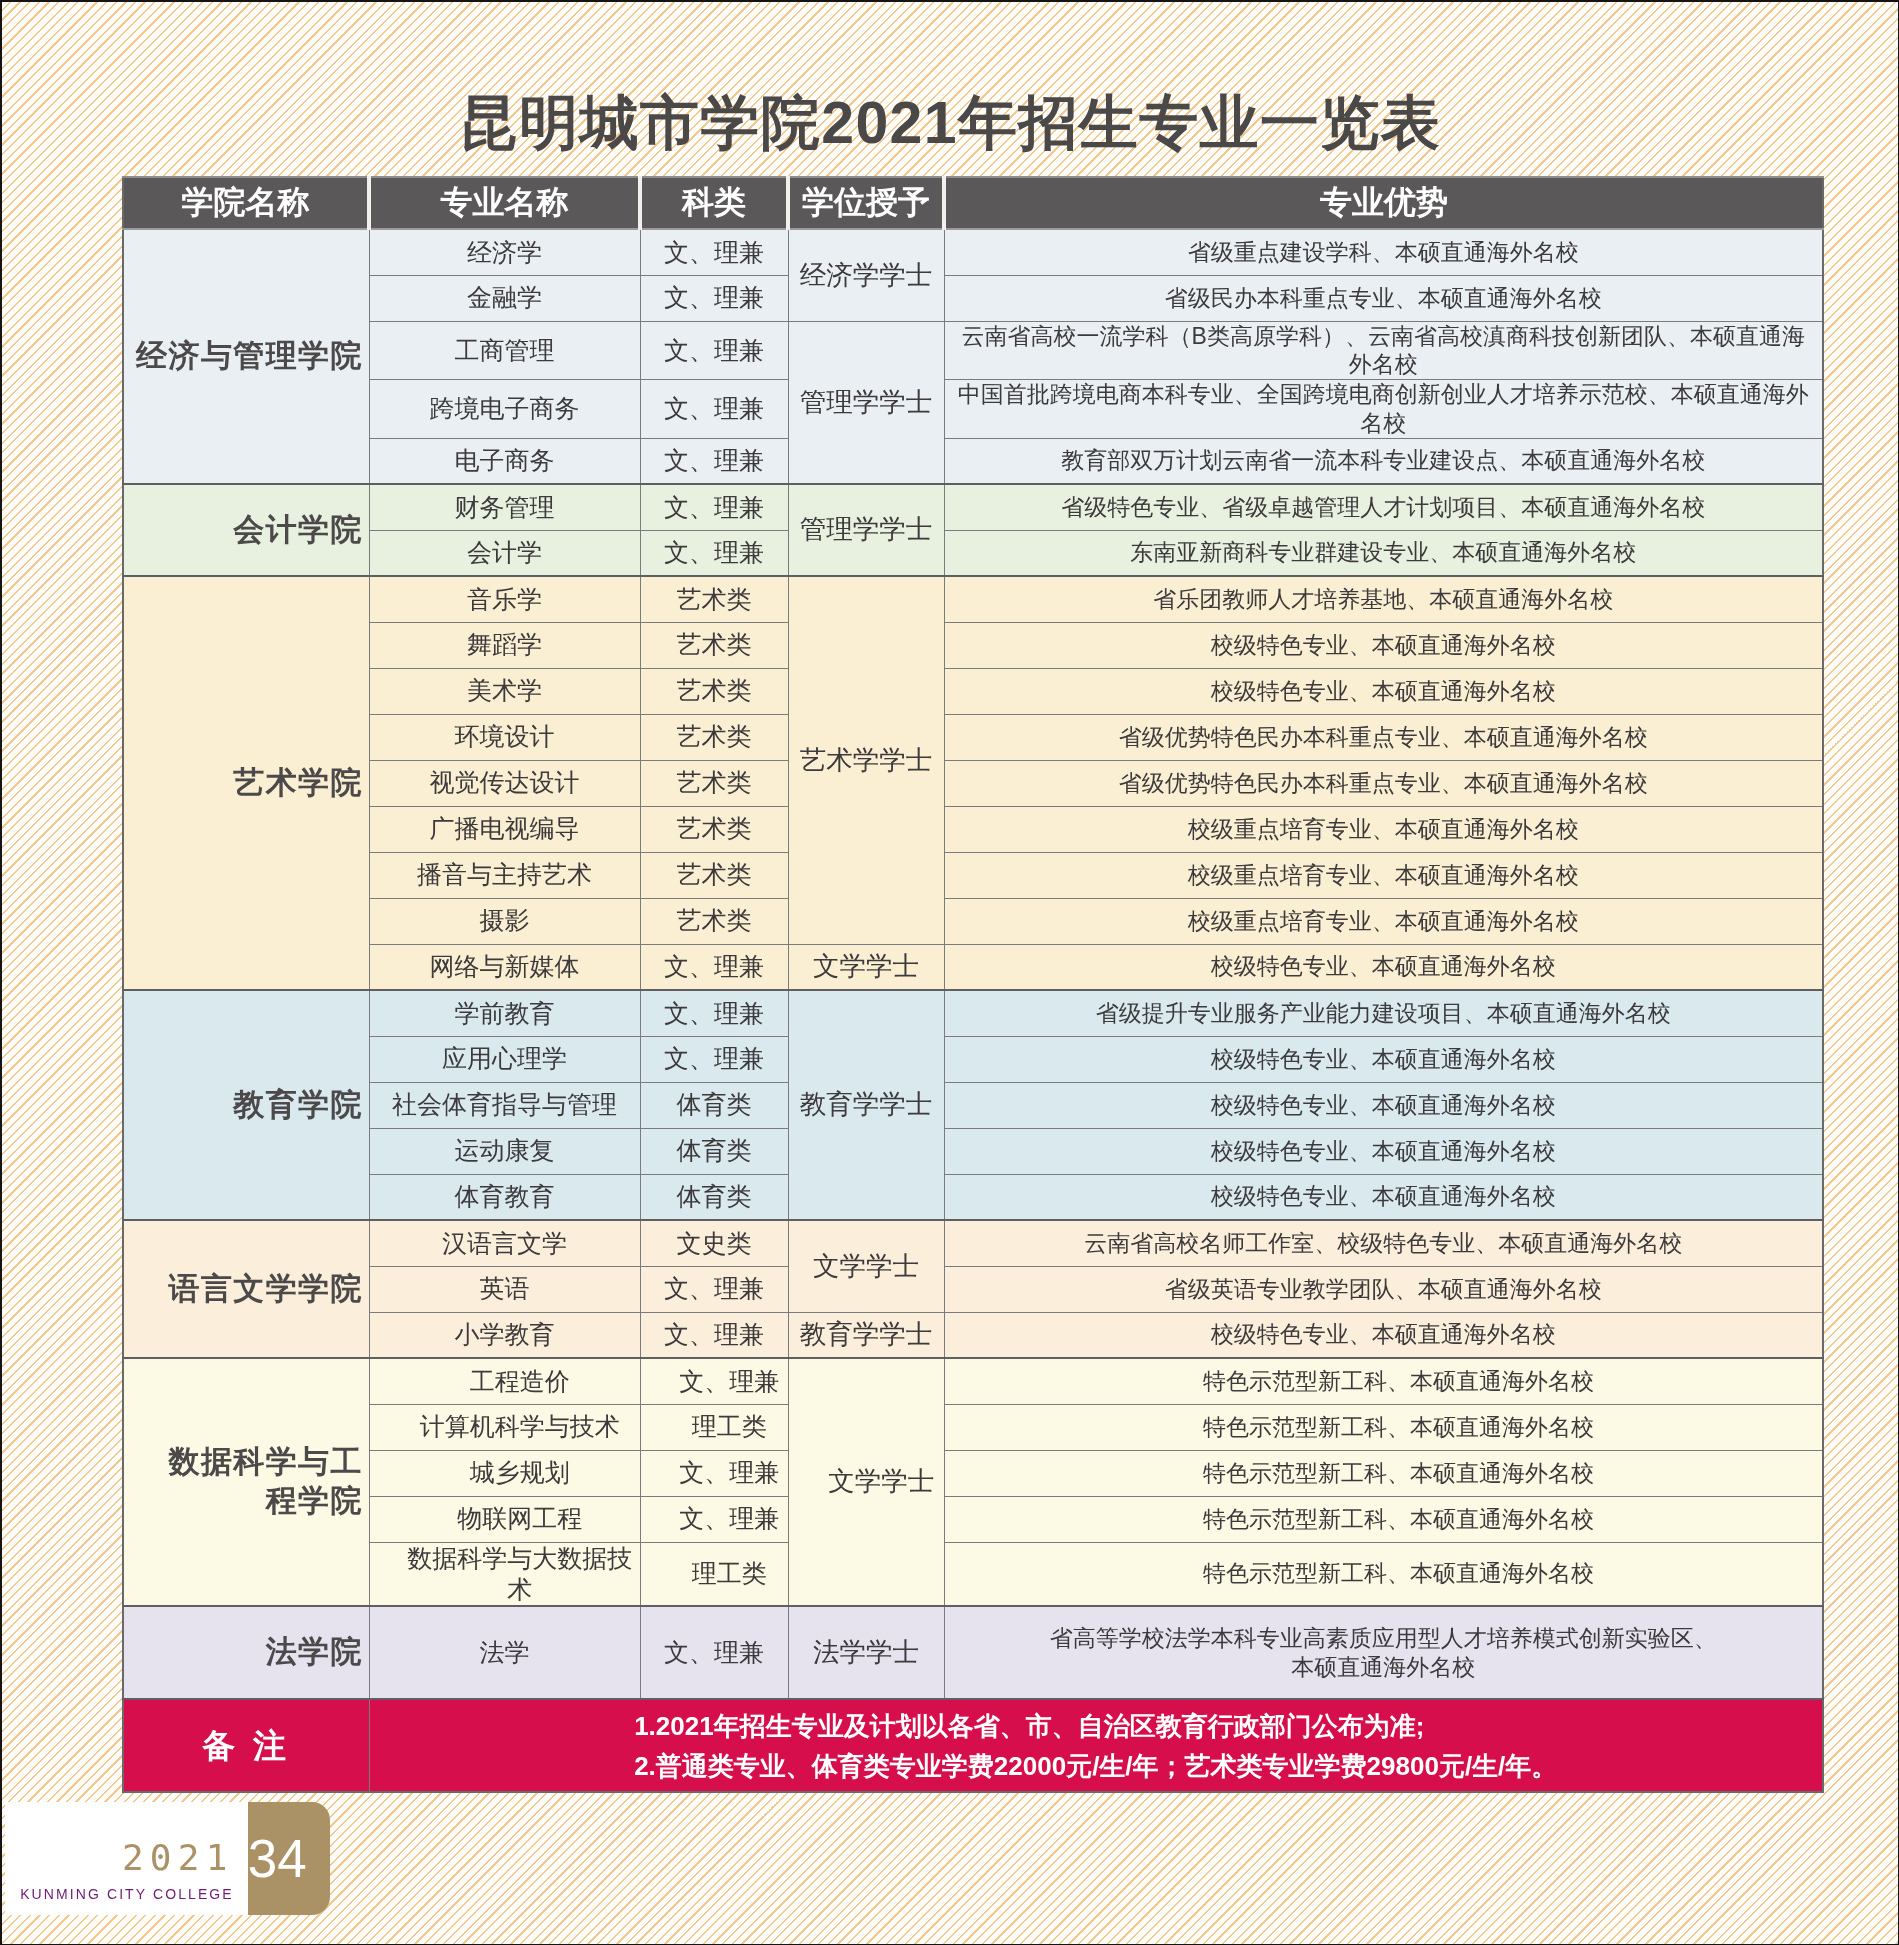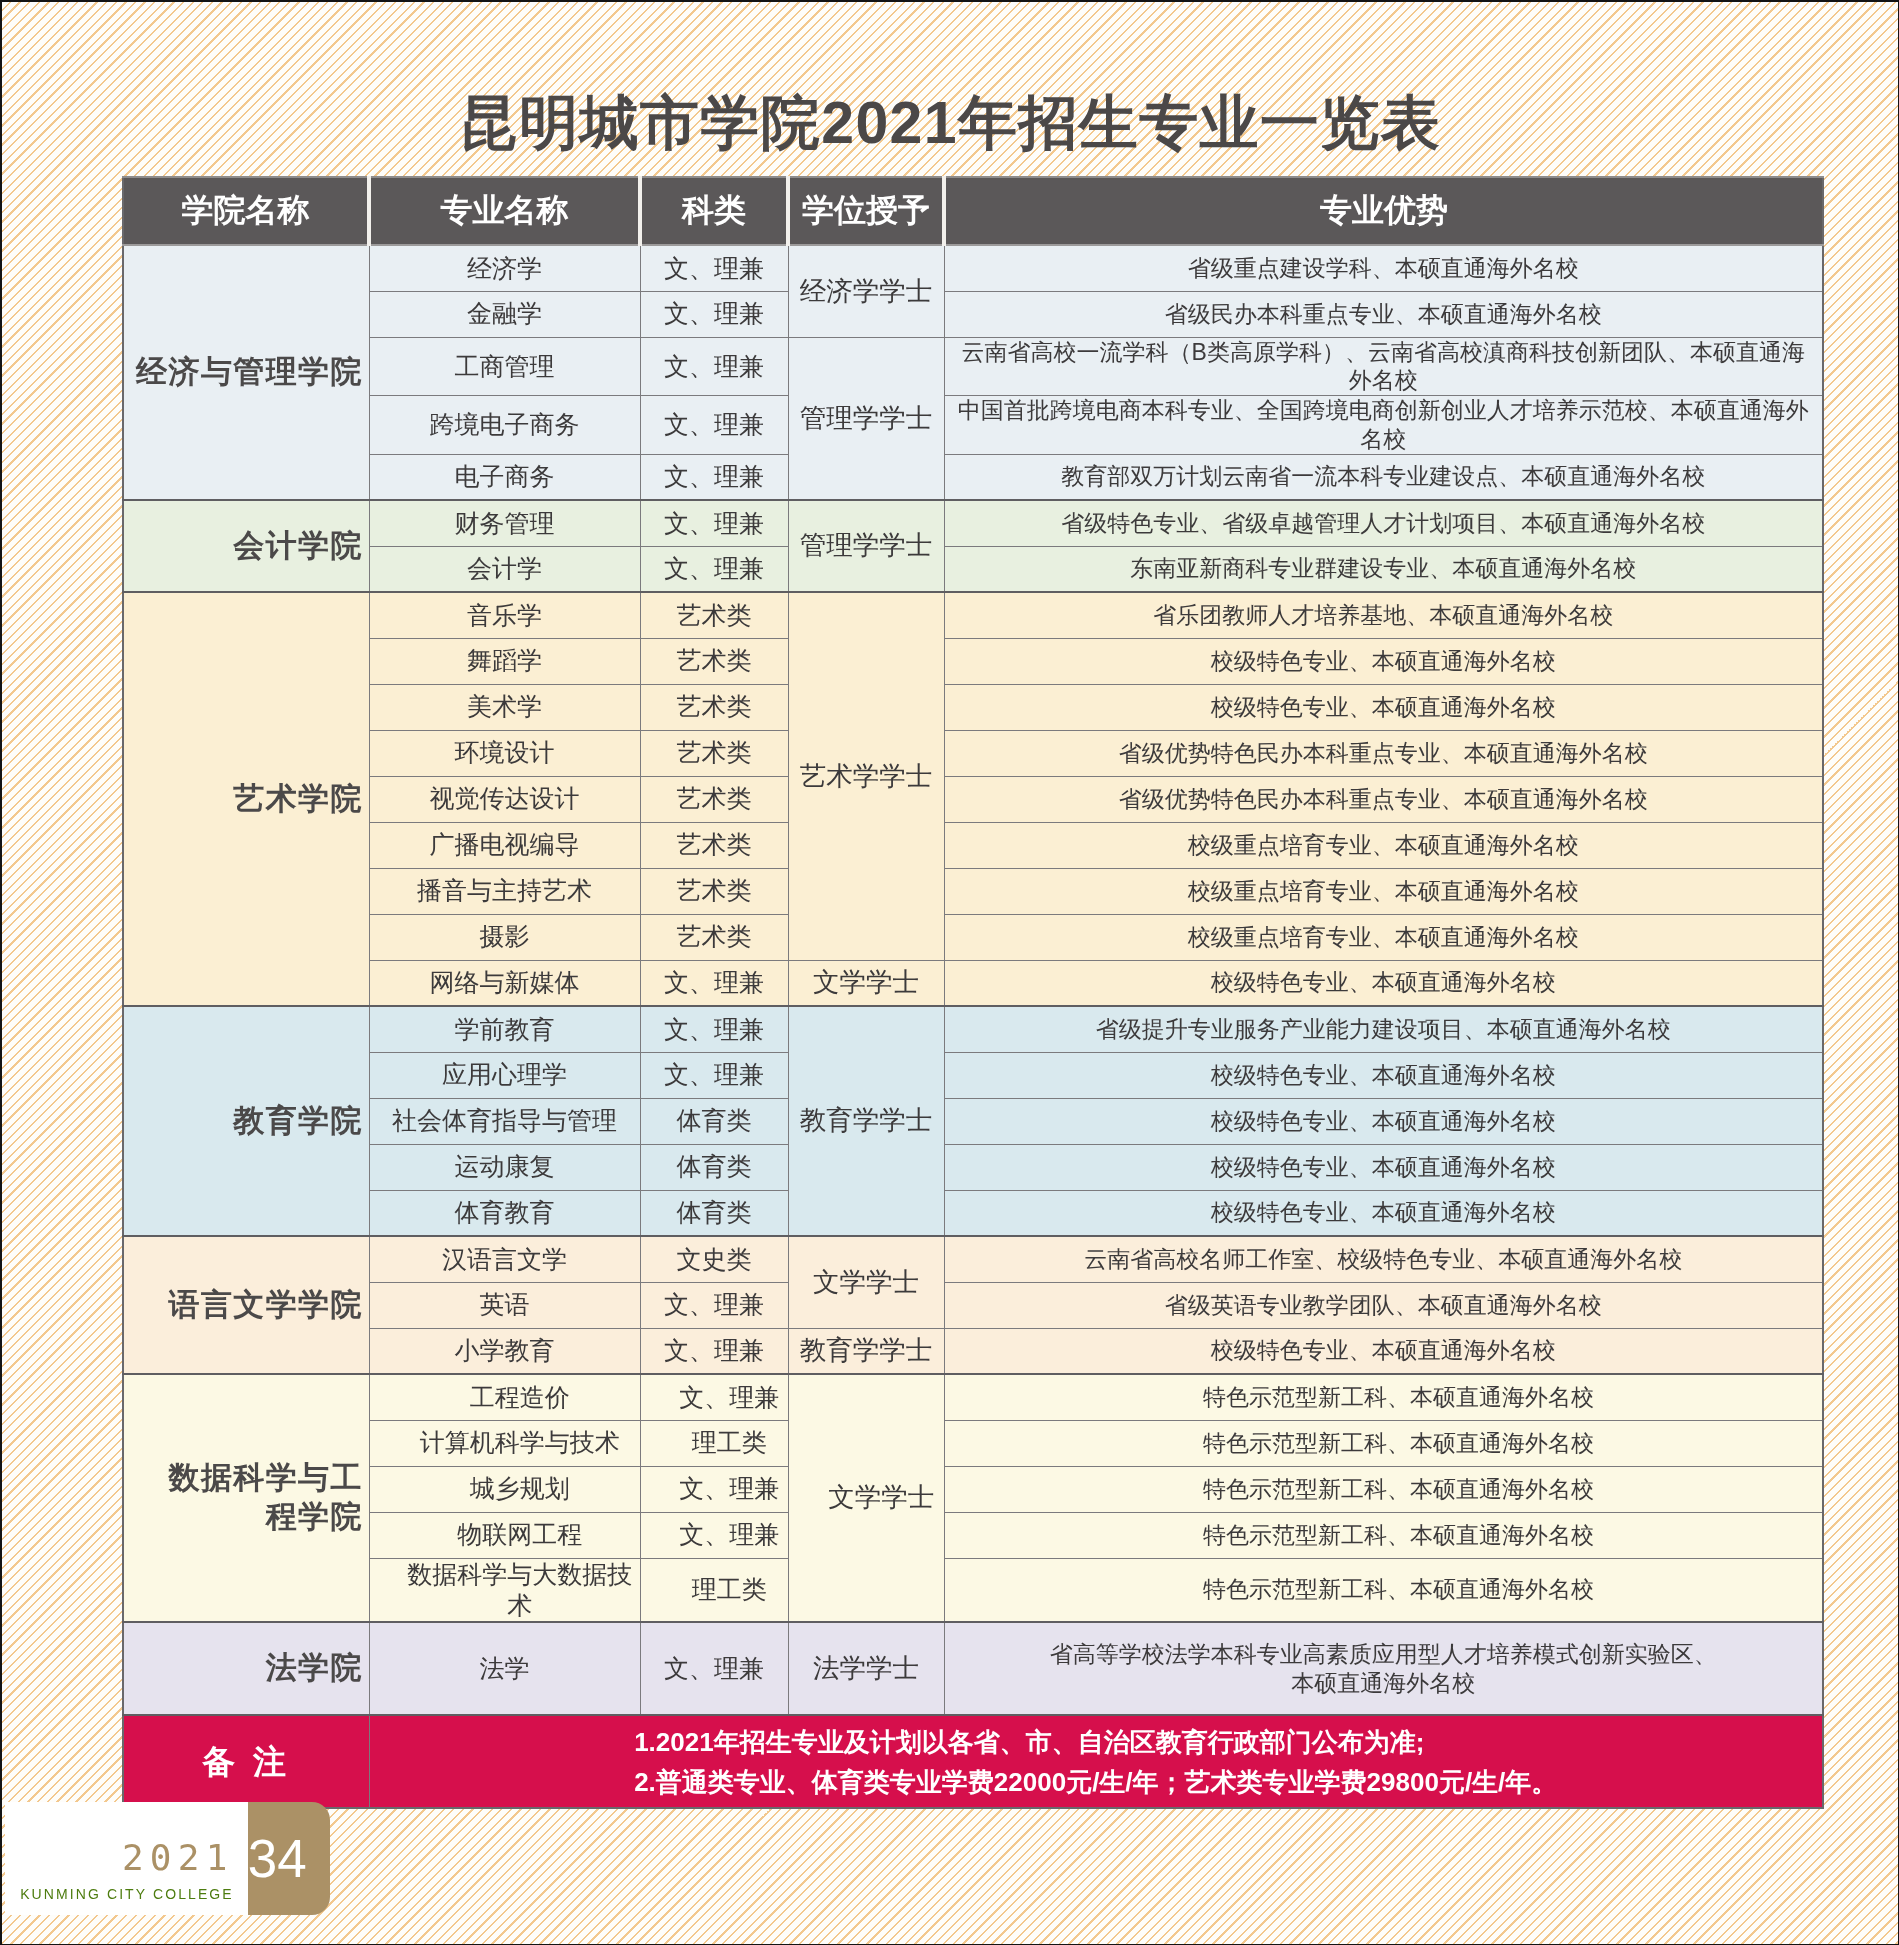--- a/index.html
+++ b/index.html
@@ -17,21 +17,21 @@
     letter-spacing:1.4px;
   }
   table.main {
     position:absolute; left:120px; top:174px;
     border-collapse:collapse; table-layout:fixed;
     width:1700px;
   }
   table.main td, table.main th { box-sizing:border-box; padding:0 5.6px; }
   thead th {
     background:#5b5859; color:#ffffff; font-size:32px; font-weight:bold;
-    height:68px; text-align:center;
+    height:52px; text-align:center;
     border-left:4.2px solid #f2f0ec;
     border-top:2.8px solid #8f8d8d;
     border-bottom:2.8px solid #9c9a9a;
   }
   thead th:first-child { border-left:none; }
   tbody td {
     border:1.4px solid #7b7a7d;
     text-align:center; vertical-align:middle;
     font-size:25px; line-height:1.25;
   }
@@ -62,21 +62,21 @@
   .footer-white {
     width:243px; background:#ffffff; height:100%;
     display:flex; flex-direction:column; justify-content:center; align-items:flex-end;
     padding-right:14px; box-sizing:border-box;
   }
   .footer-year {
     color:#ab9166; font-size:36px; letter-spacing:6.3px;
     font-family:"DejaVu Sans Mono","Liberation Mono",monospace;
     margin-top:22px;
   }
-  .footer-college { color:#4d7c0f; font-size:14px; letter-spacing:2.1px; margin-top:8.4px; }
+  .footer-college { color:#701a75; font-size:14px; letter-spacing:2.1px; margin-top:8.4px; }
   .footer-tan {
     width:82px; height:100%; background:#ab9166;
     border-radius:0 18px 18px 0;
     display:flex; align-items:center; justify-content:flex-start;
   }
   .footer-page { color:#ffffff; font-size:53px; font-weight:300; }
 </style>
 </head>
 <body>
 

